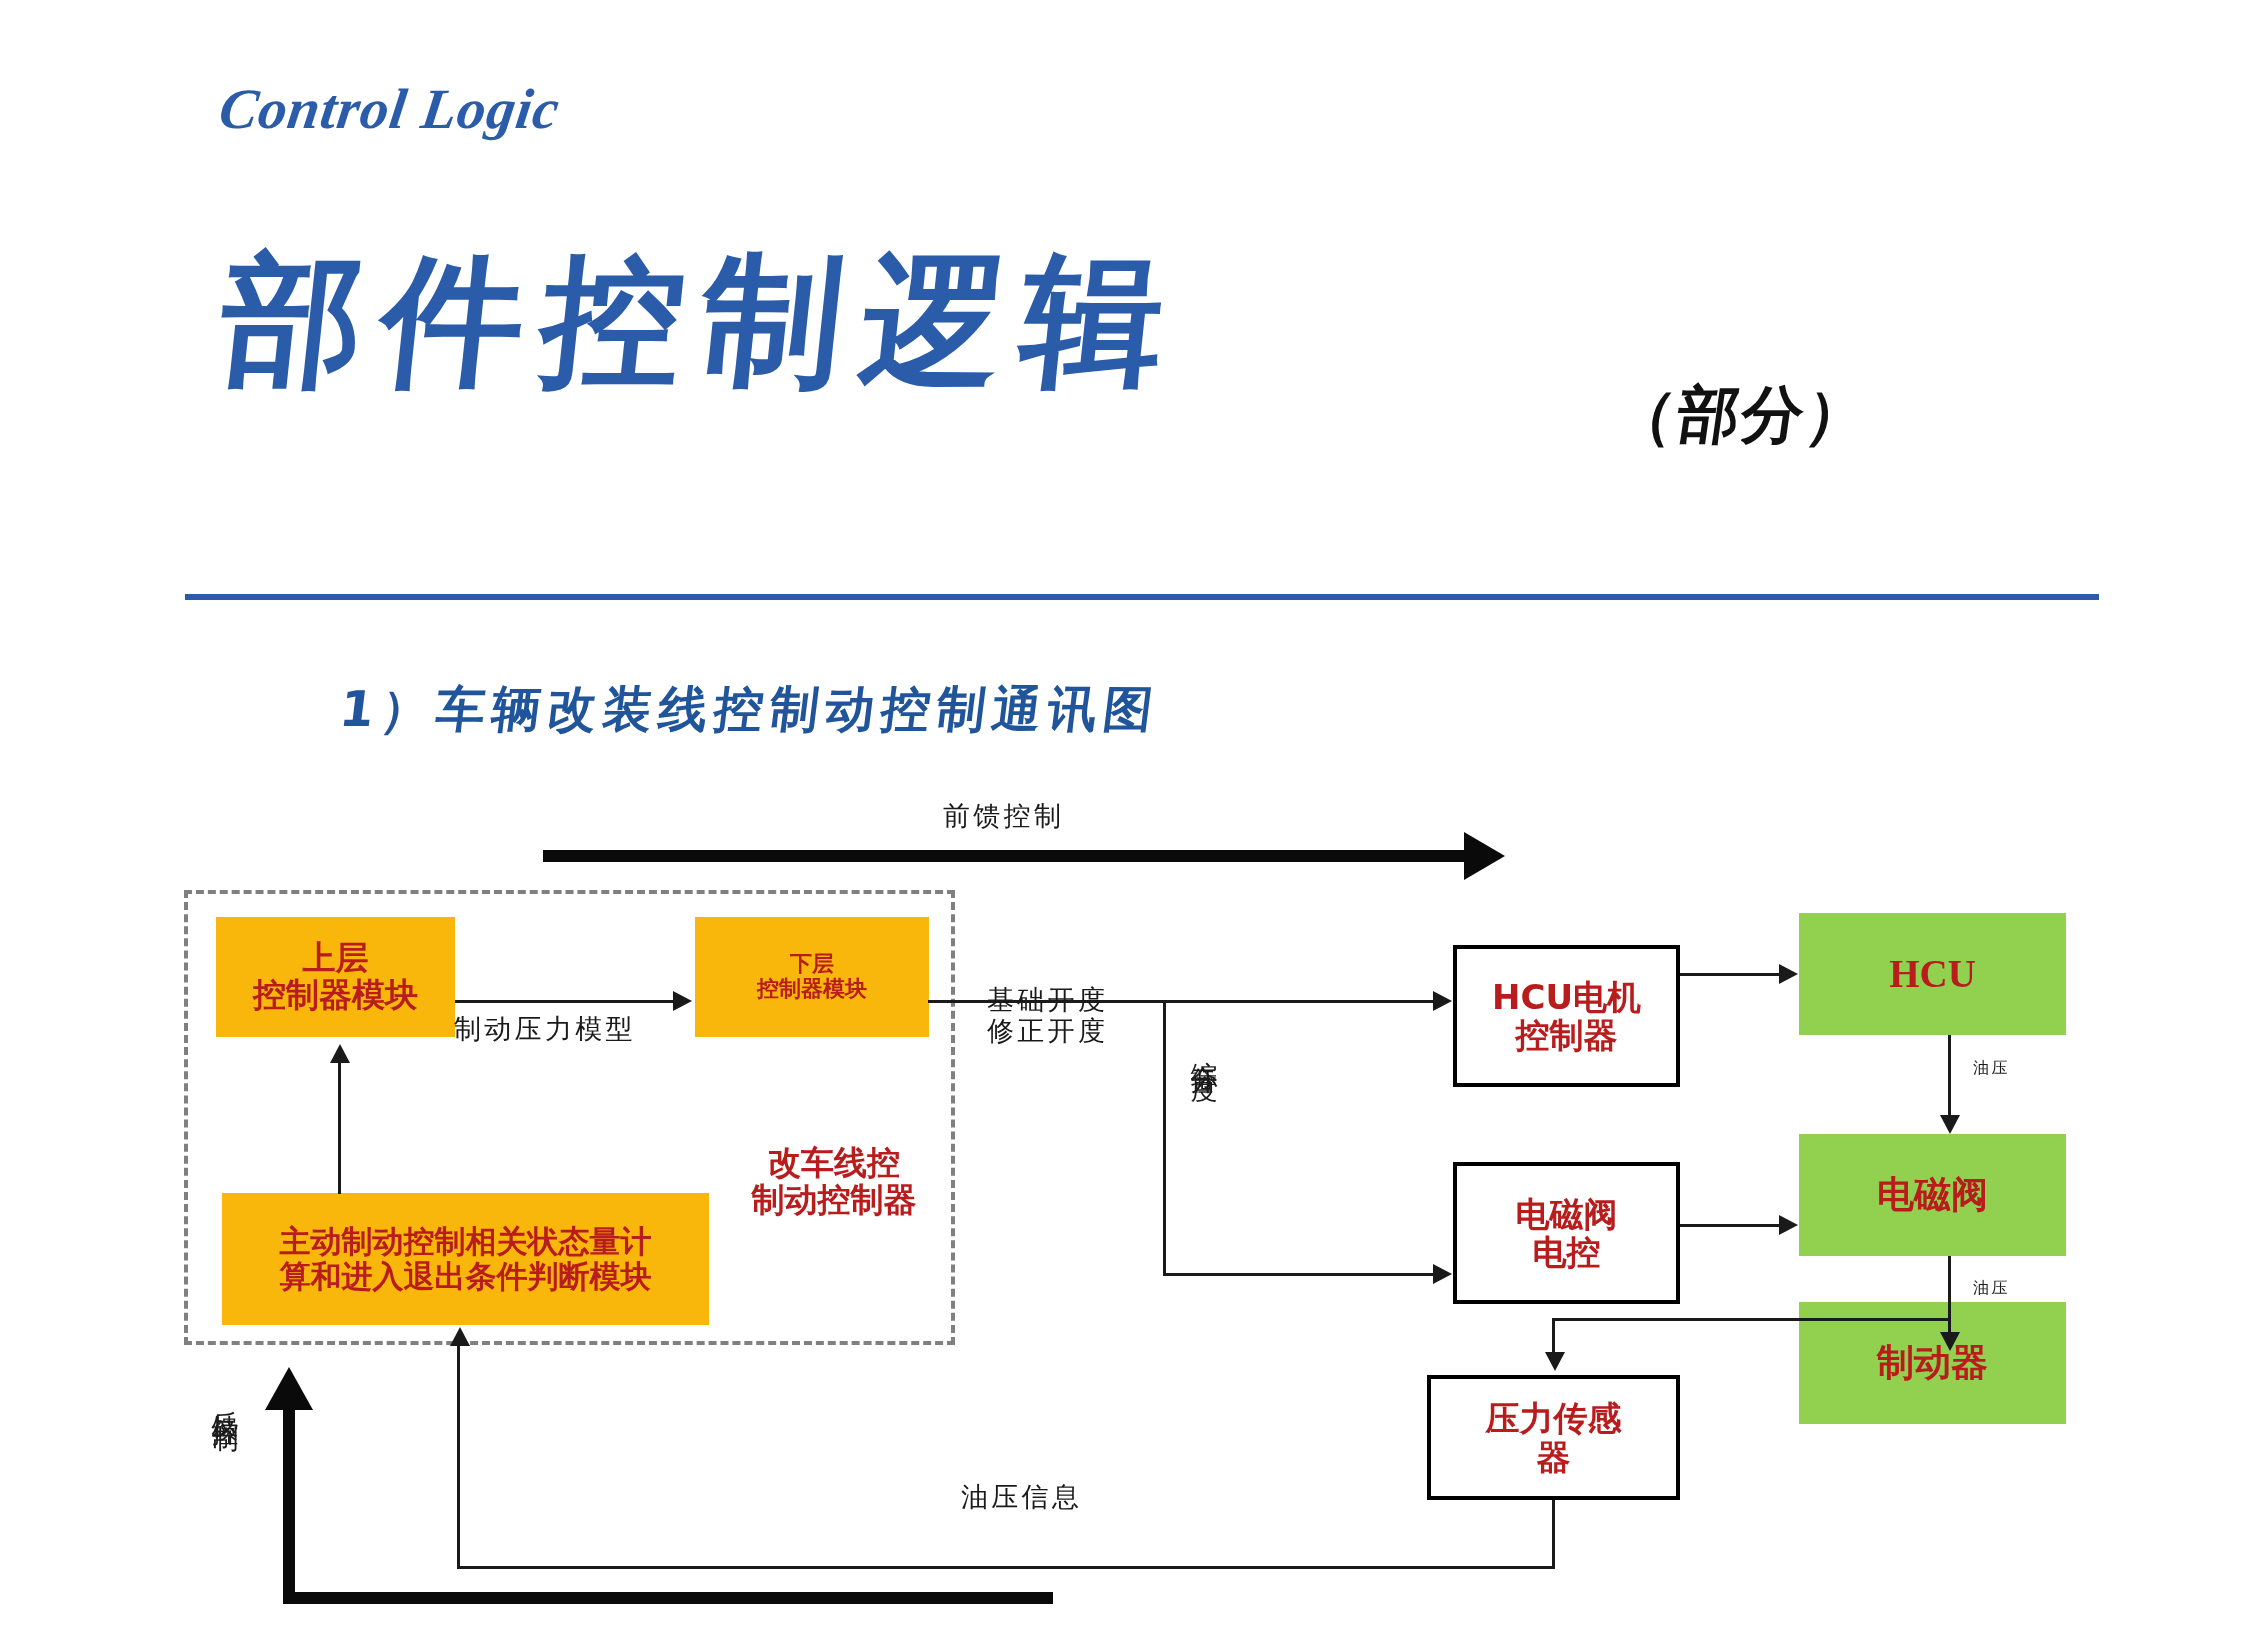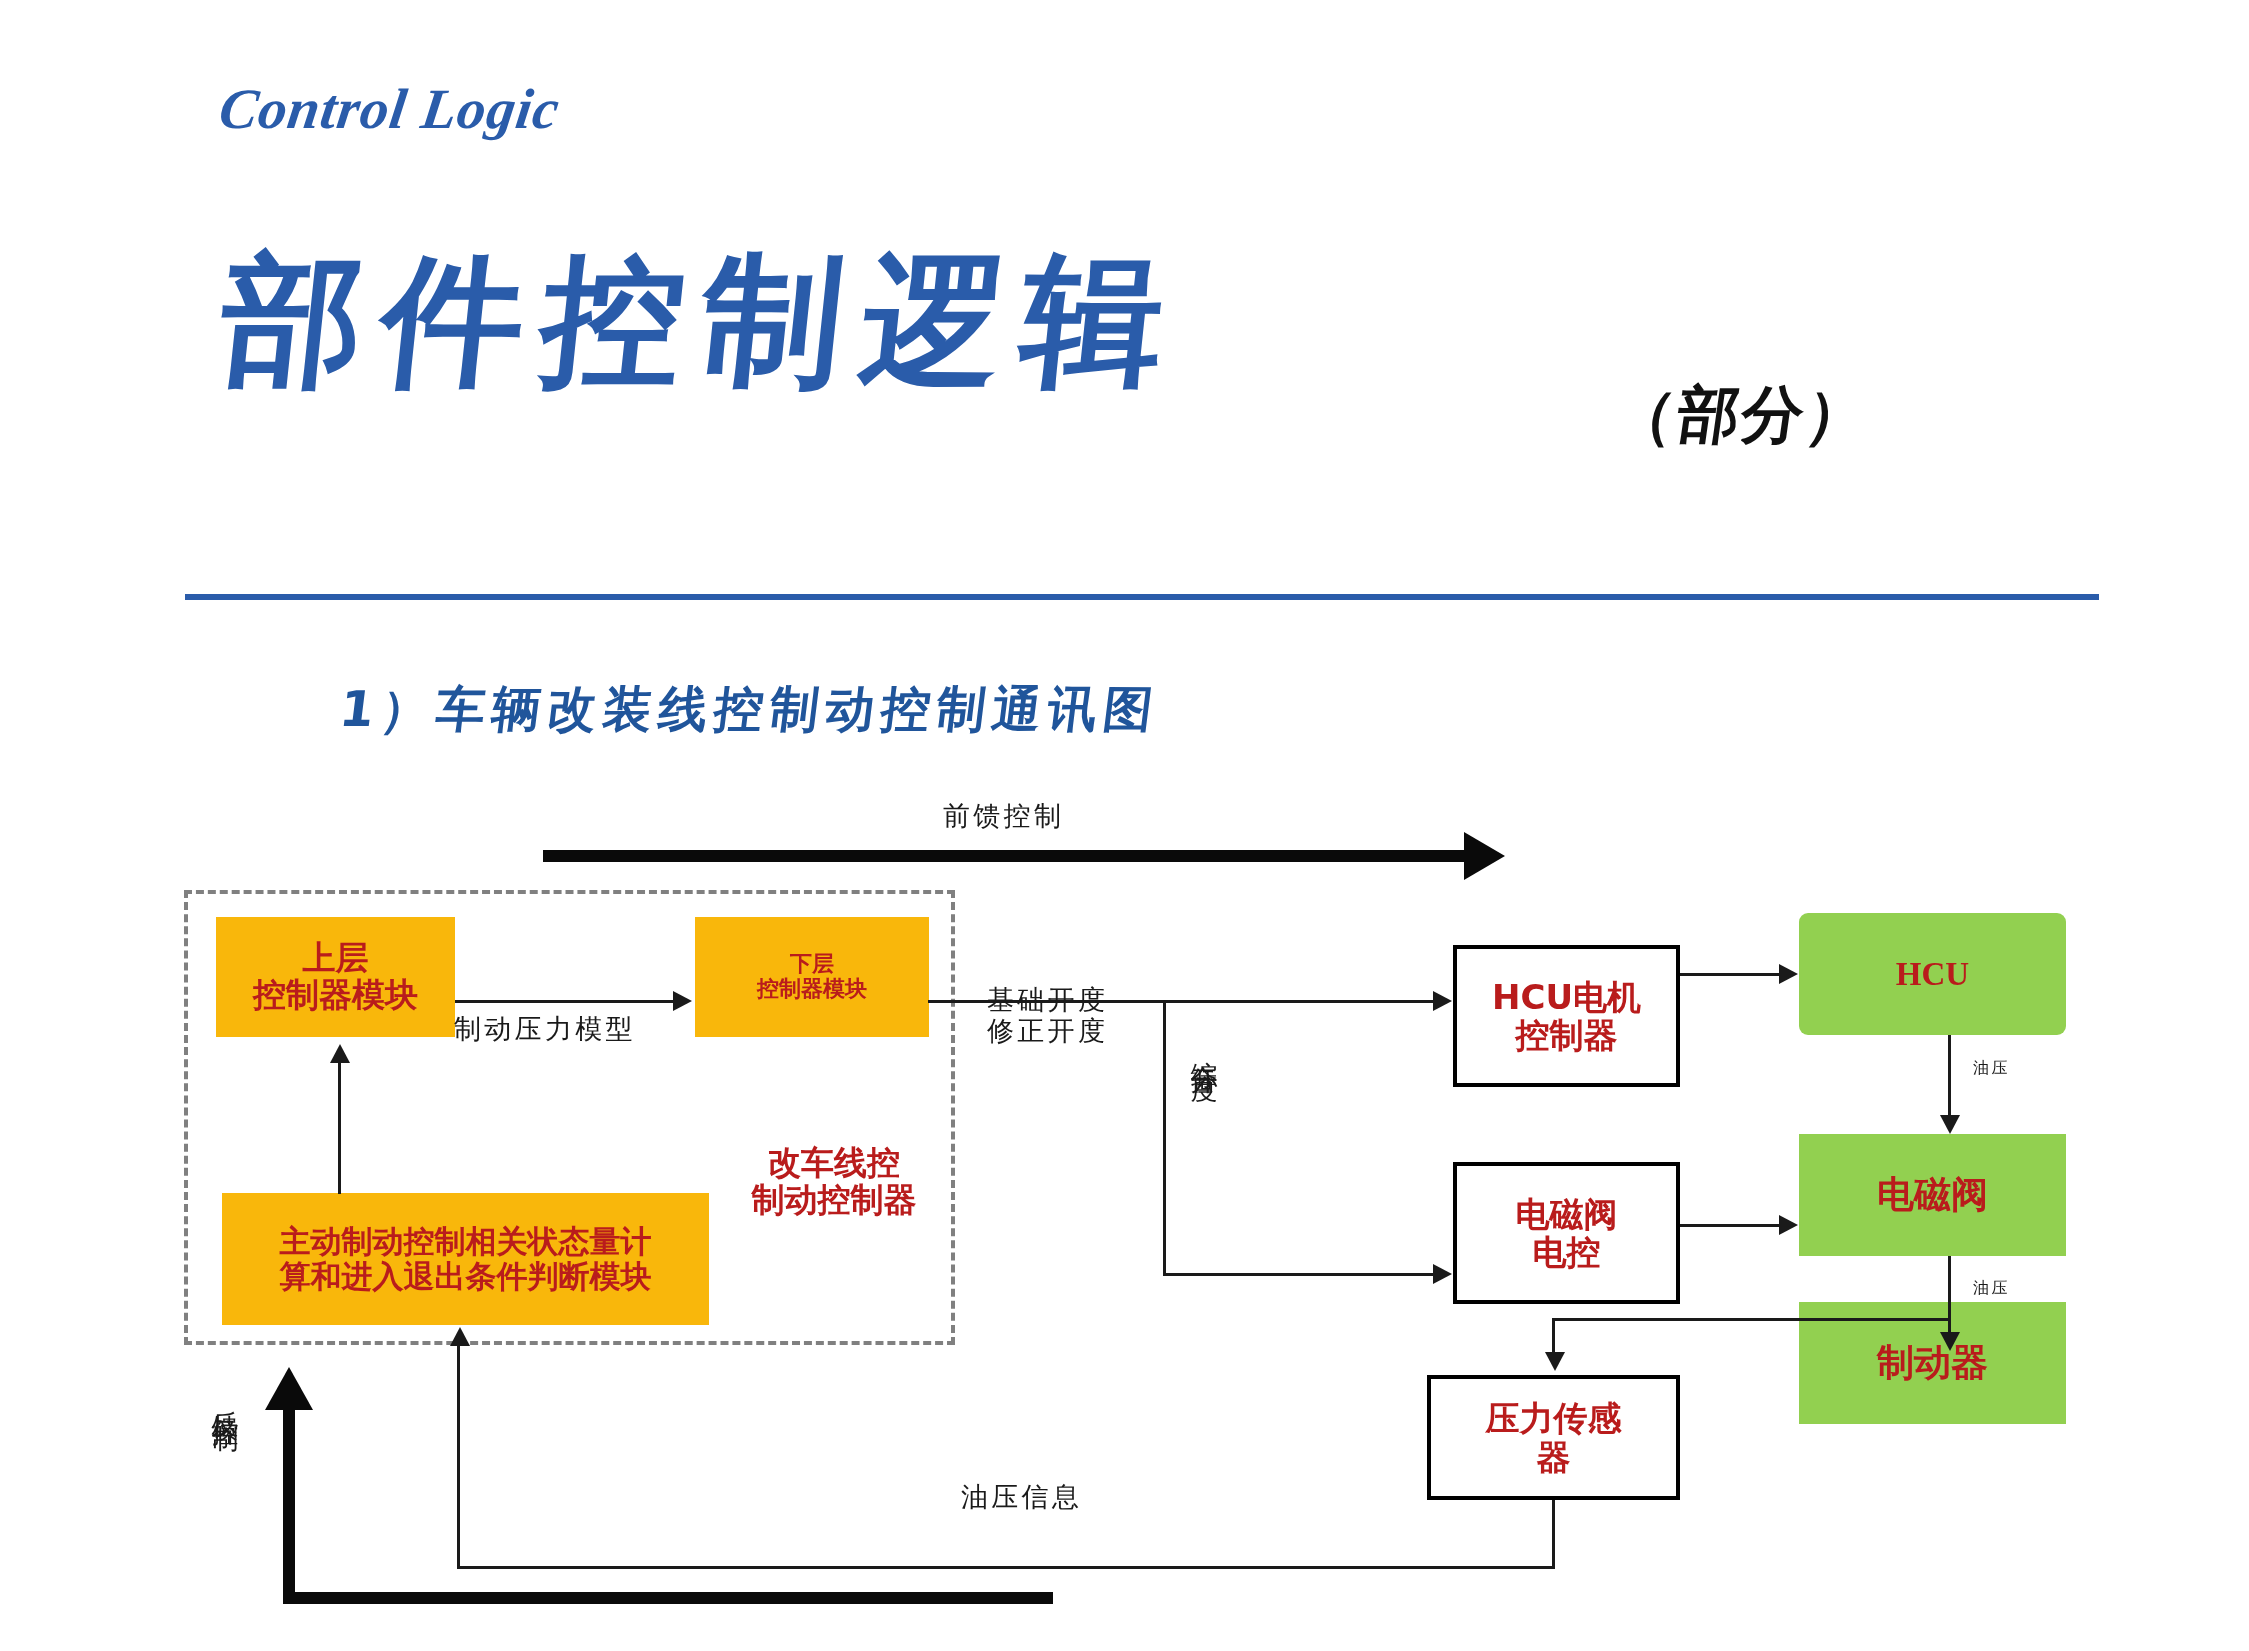--- a/index.html
+++ b/index.html
@@ -146,21 +146,21 @@
 <div class="ah r" style="left:1433px;top:1264px;"></div>
 <div class="lbl vert" style="left:1186px;top:1039px;height:198px;">综合开度</div>
 
 <div class="node white" style="left:1453px;top:945px;width:227px;height:142px;font-size:34px;">HCU电机
 控制器</div>
 <div class="node white" style="left:1453px;top:1162px;width:227px;height:142px;font-size:34px;">电磁阀
 电控</div>
 <div class="node white" style="left:1427px;top:1375px;width:253px;height:125px;font-size:34px;">压力传感
 器</div>
 
-<div class="node green serif" style="left:1799px;top:913px;width:267px;height:122px;font-size:33px;border-radius:9px;">HCU</div>
+<div class="node green serif" style="left:1799px;top:913px;width:267px;height:122px;font-size:39px;">HCU</div>
 <div class="node green" style="left:1799px;top:1134px;width:267px;height:122px;font-size:37px;">电磁阀</div>
 <div class="node green" style="left:1799px;top:1302px;width:267px;height:122px;font-size:37px;">制动器</div>
 
 <div class="ln h" style="left:1680px;top:973px;width:102px;"></div>
 <div class="ah r" style="left:1779px;top:964px;"></div>
 
 <div class="ln h" style="left:1680px;top:1224px;width:102px;"></div>
 <div class="ah r" style="left:1779px;top:1215px;"></div>
 
 <div class="ln v" style="left:1948px;top:1035px;height:83px;"></div>

